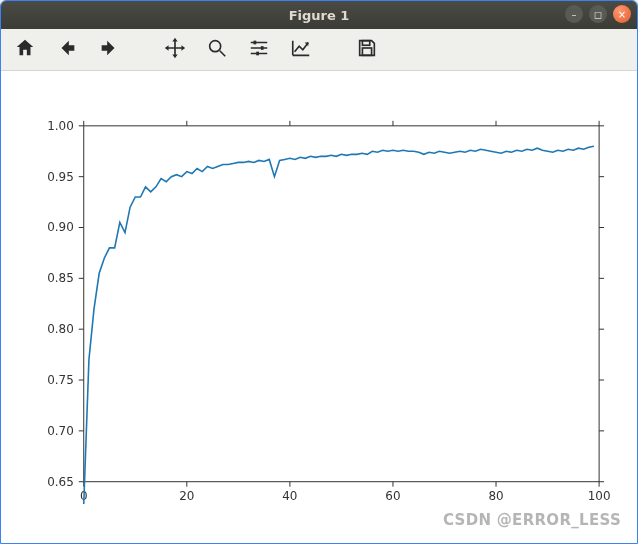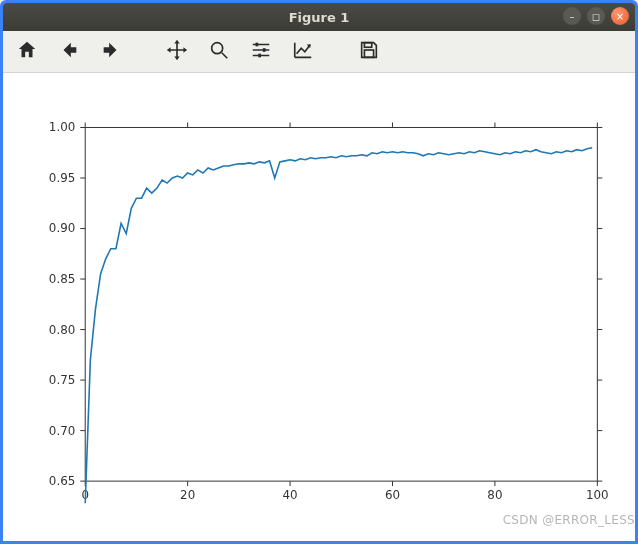--- a/index.html
+++ b/index.html
@@ -1,33 +1,33 @@
 <!DOCTYPE html>
 <html><head>
 <meta charset="utf-8">
 <style>
   * { box-sizing: border-box; margin: 0; padding: 0; }
   html, body { width: 638px; height: 544px; font-family: "DejaVu Sans", sans-serif; background: #f0f0ee; overflow: hidden; }
-  .window { width: 638px; height: 544px; display: flex; flex-direction: column; border: 3px solid #3b82f6; border-radius: 6px 6px 0 0; overflow: hidden; }
+  .window { width: 638px; height: 544px; display: flex; flex-direction: column; border: 1px solid #3b82f6; border-radius: 6px 6px 0 0; overflow: hidden; }
   .titlebar { height: 28px; background: linear-gradient(to bottom,#4b4b46,#3c3c37); display: flex; align-items: center; position: relative; color: #dfdbd2; font-size: 13px; }
   .titlebar .title { position: absolute; left: 0; right: 0; text-align: center; font-weight: bold; }
   .titlebar .win-controls { position: absolute; right: 6px; top: 4px; display: flex; gap: 6px; }
   .wbtn { width: 18px; height: 18px; border-radius: 9px; display: flex; align-items: center; justify-content: center; font-size: 10px; }
   .wbtn.min { background: #5a5a54; color: #ddd; }
   .wbtn.max { background: #5a5a54; color: #ddd; }
   .wbtn.close { background: radial-gradient(circle at 35% 30%, #ff976f, #e35b2c); color: #fff; }
   .toolbar { height: 42px; background: #efefeb; border-bottom: 1px solid #d6d6d0; display: flex; align-items: center; padding: 0 10px; gap: 14px; }
   .tbtn { width: 28px; height: 28px; display: flex; align-items: center; justify-content: center; color: #2b2b2b; }
   .tbtn svg { width: 22px; height: 22px; stroke: #2b2b2b; stroke-width: 1.8; fill: none; }
   .tbtn .fill { fill: #2b2b2b; stroke: none; }
   .tsep { width: 10px; }
   .canvas-area { flex: 1; background: #ffffff; position: relative; }
   svg.plot { position: absolute; inset: 0; }
   .tick-label { font-size: 12px; fill: #333; }
-  .watermark { position: absolute; right: 0; bottom: 14px; color: rgba(120,120,120,0.55); font-size: 12px; letter-spacing: .3px; pointer-events: none; }
+  .watermark { position: absolute; right: 16px; bottom: 14px; color: rgba(120,120,120,0.55); font-size: 15px; letter-spacing: .3px; pointer-events: none; font-weight: bold; }
 </style>
 </head>
 <body>
 
 <div class="window">
   <div class="titlebar">
     <div class="title">Figure 1</div>
     <div class="win-controls">
       <div class="wbtn min">–</div>
       <div class="wbtn max">◻</div>

